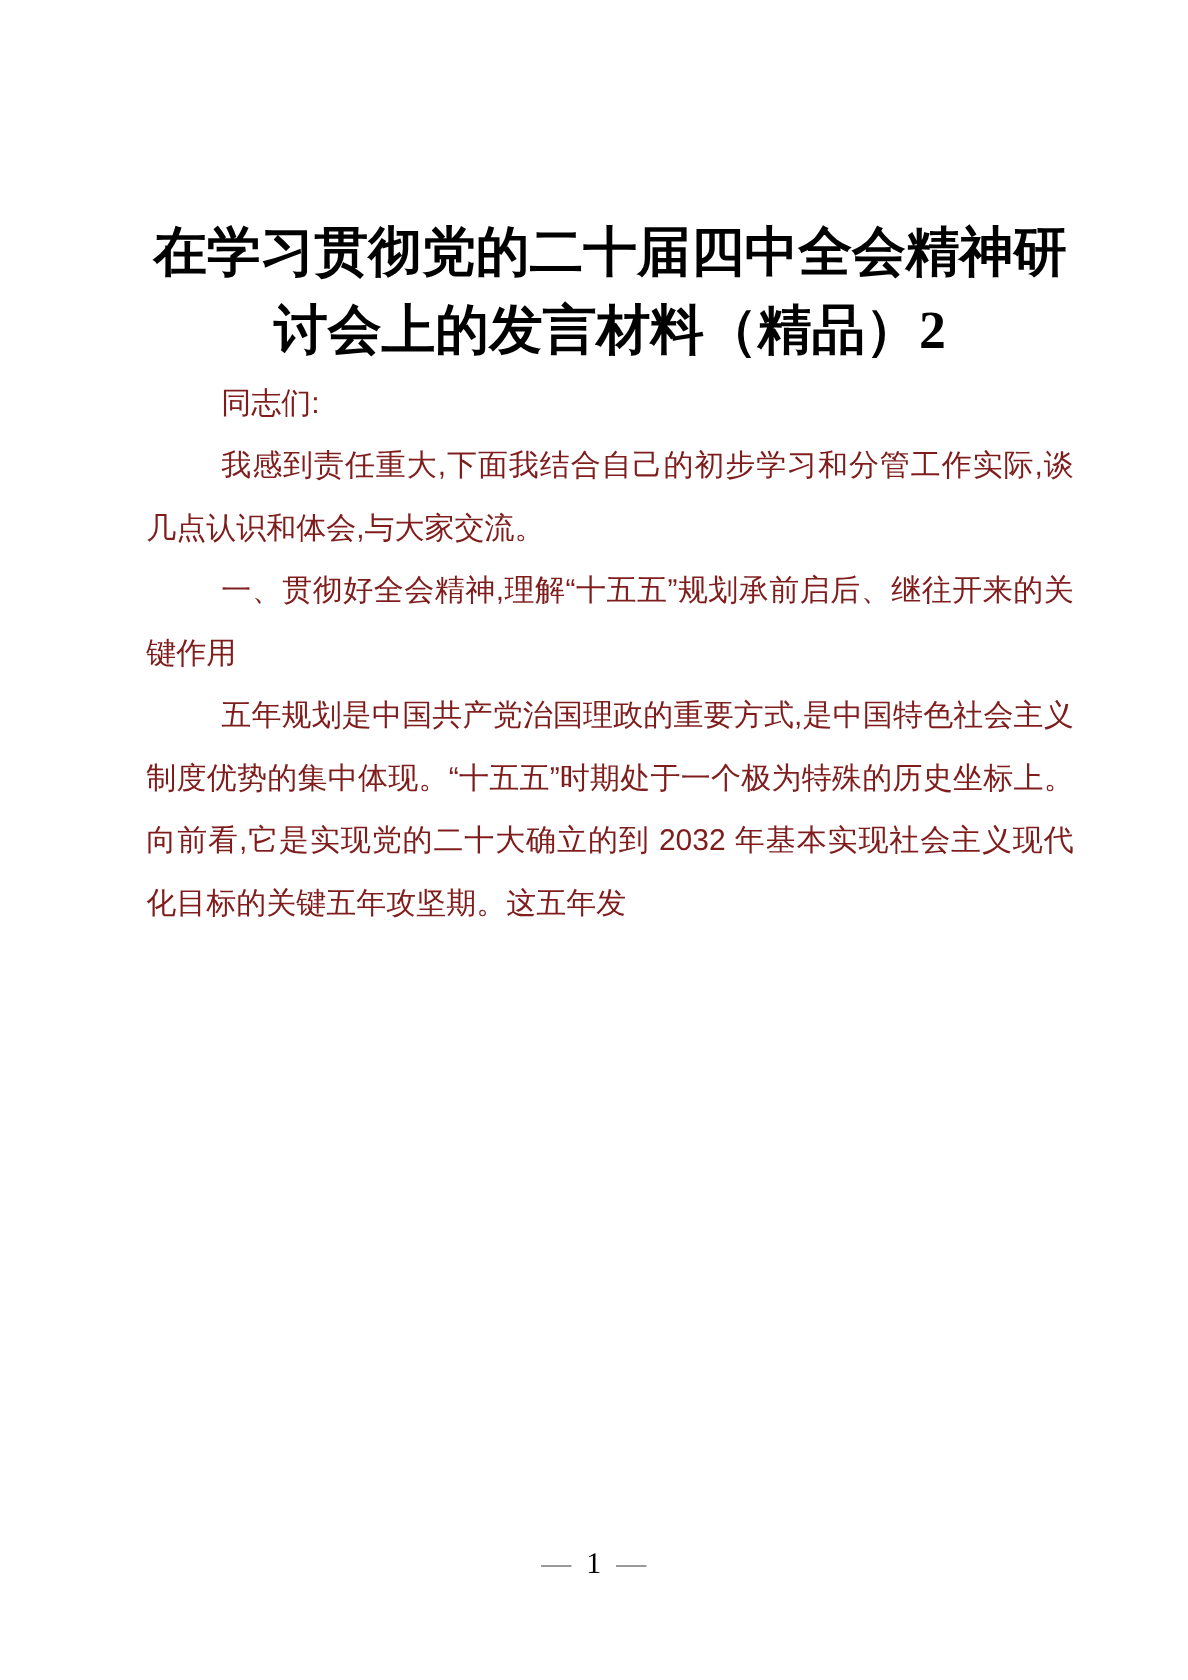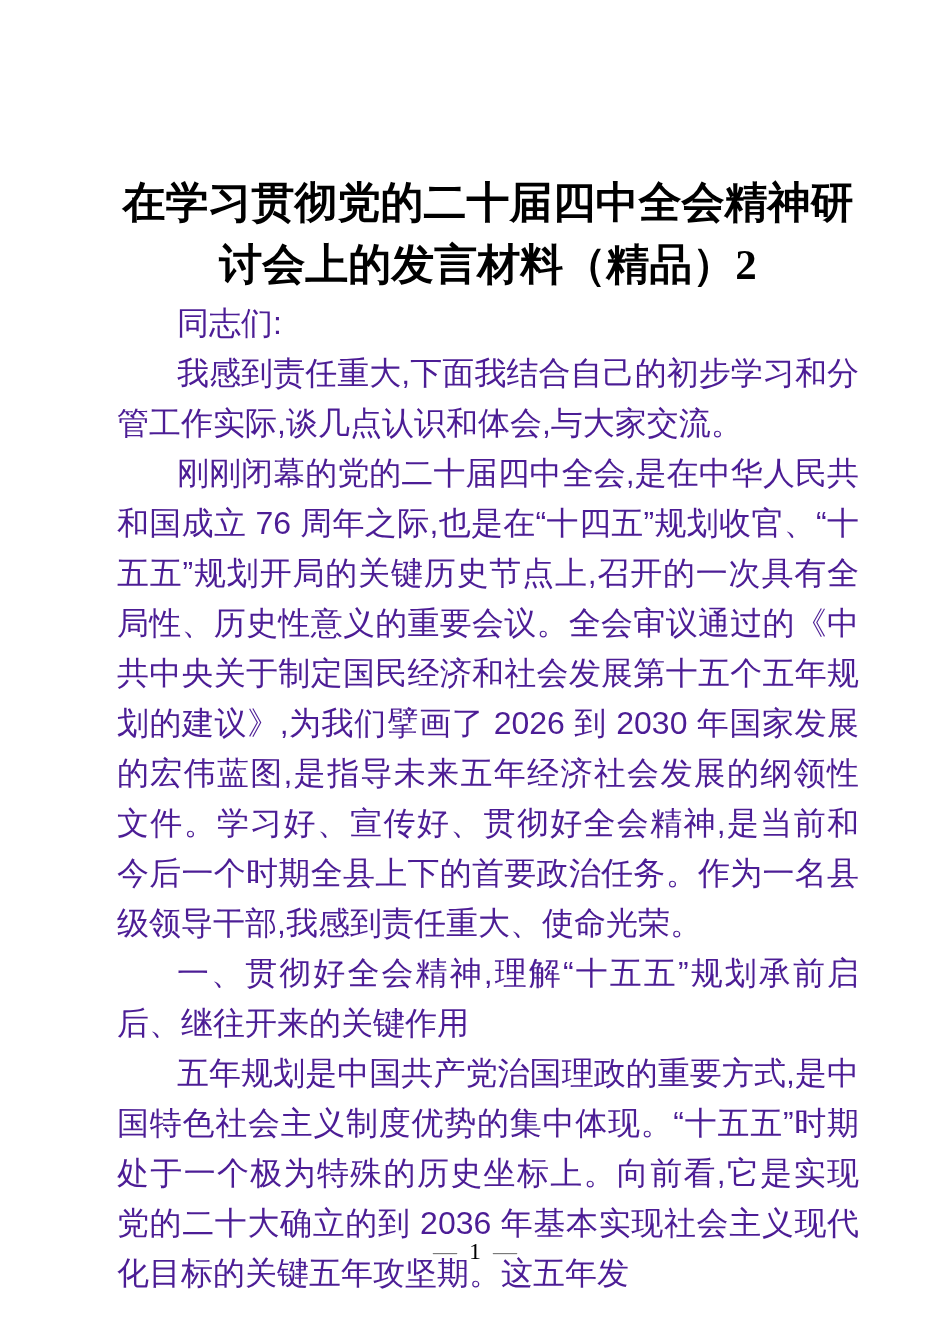--- a/index.html
+++ b/index.html
@@ -26,26 +26,26 @@
       font-family: "Liberation Serif", "DejaVu Serif", serif;
       font-weight: 700;
       font-size: 43px;
       line-height: 62px;
       text-align: center;
       color: #000000;
       margin: 0 0 2px 0;
       padding: 0;
     }
     .para {
-      font-size: 32px;
+      font-size: 24px;
       line-height: 50px;
       text-align: justify;
       text-justify: inter-ideograph;
       text-indent: 60px;
-      color: #4c1d95;
+      color: #7f1d1d;
       margin: 0;
       padding: 0;
       word-break: break-all;
     }
     .footer {
       position: absolute;
       left: 0;
       top: 1238px;
       width: 100%;
       text-align: center;
@@ -62,23 +62,22 @@
 <body>
 
 <div class="page">
   <div class="content">
     <h1 class="doc-title">在学习贯彻党的二十届四中全会精神研讨会上的发言材料（精品）2</h1>
 
     <p class="para">同志们:</p>
 
     <p class="para">我感到责任重大,下面我结合自己的初步学习和分管工作实际,谈几点认识和体会,与大家交流。</p>
 
-    <p class="para">刚刚闭幕的党的二十届四中全会,是在中华人民共和国成立 76 周年之际,也是在“十四五”规划收官、“十五五”规划开局的关键历史节点上,召开的一次具有全局性、历史性意义的重要会议。全会审议通过的《中共中央关于制定国民经济和社会发展第十五个五年规划的建议》,为我们擘画了 2026 到 2030 年国家发展的宏伟蓝图,是指导未来五年经济社会发展的纲领性文件。学习好、宣传好、贯彻好全会精神,是当前和今后一个时期全县上下的首要政治任务。作为一名县级领导干部,我感到责任重大、使命光荣。</p>
 
     <p class="para">一、贯彻好全会精神,理解“十五五”规划承前启后、继往开来的关键作用</p>
 
-    <p class="para">五年规划是中国共产党治国理政的重要方式,是中国特色社会主义制度优势的集中体现。“十五五”时期处于一个极为特殊的历史坐标上。向前看,它是实现党的二十大确立的到 2036 年基本实现社会主义现代化目标的关键五年攻坚期。这五年发</p>
+    <p class="para">五年规划是中国共产党治国理政的重要方式,是中国特色社会主义制度优势的集中体现。“十五五”时期处于一个极为特殊的历史坐标上。向前看,它是实现党的二十大确立的到 2032 年基本实现社会主义现代化目标的关键五年攻坚期。这五年发</p>
   </div>
 
   <div class="footer">
     <span class="dash">—</span><span>1</span><span class="dash">—</span>
   </div>
 </div>
 
 </body></html>

